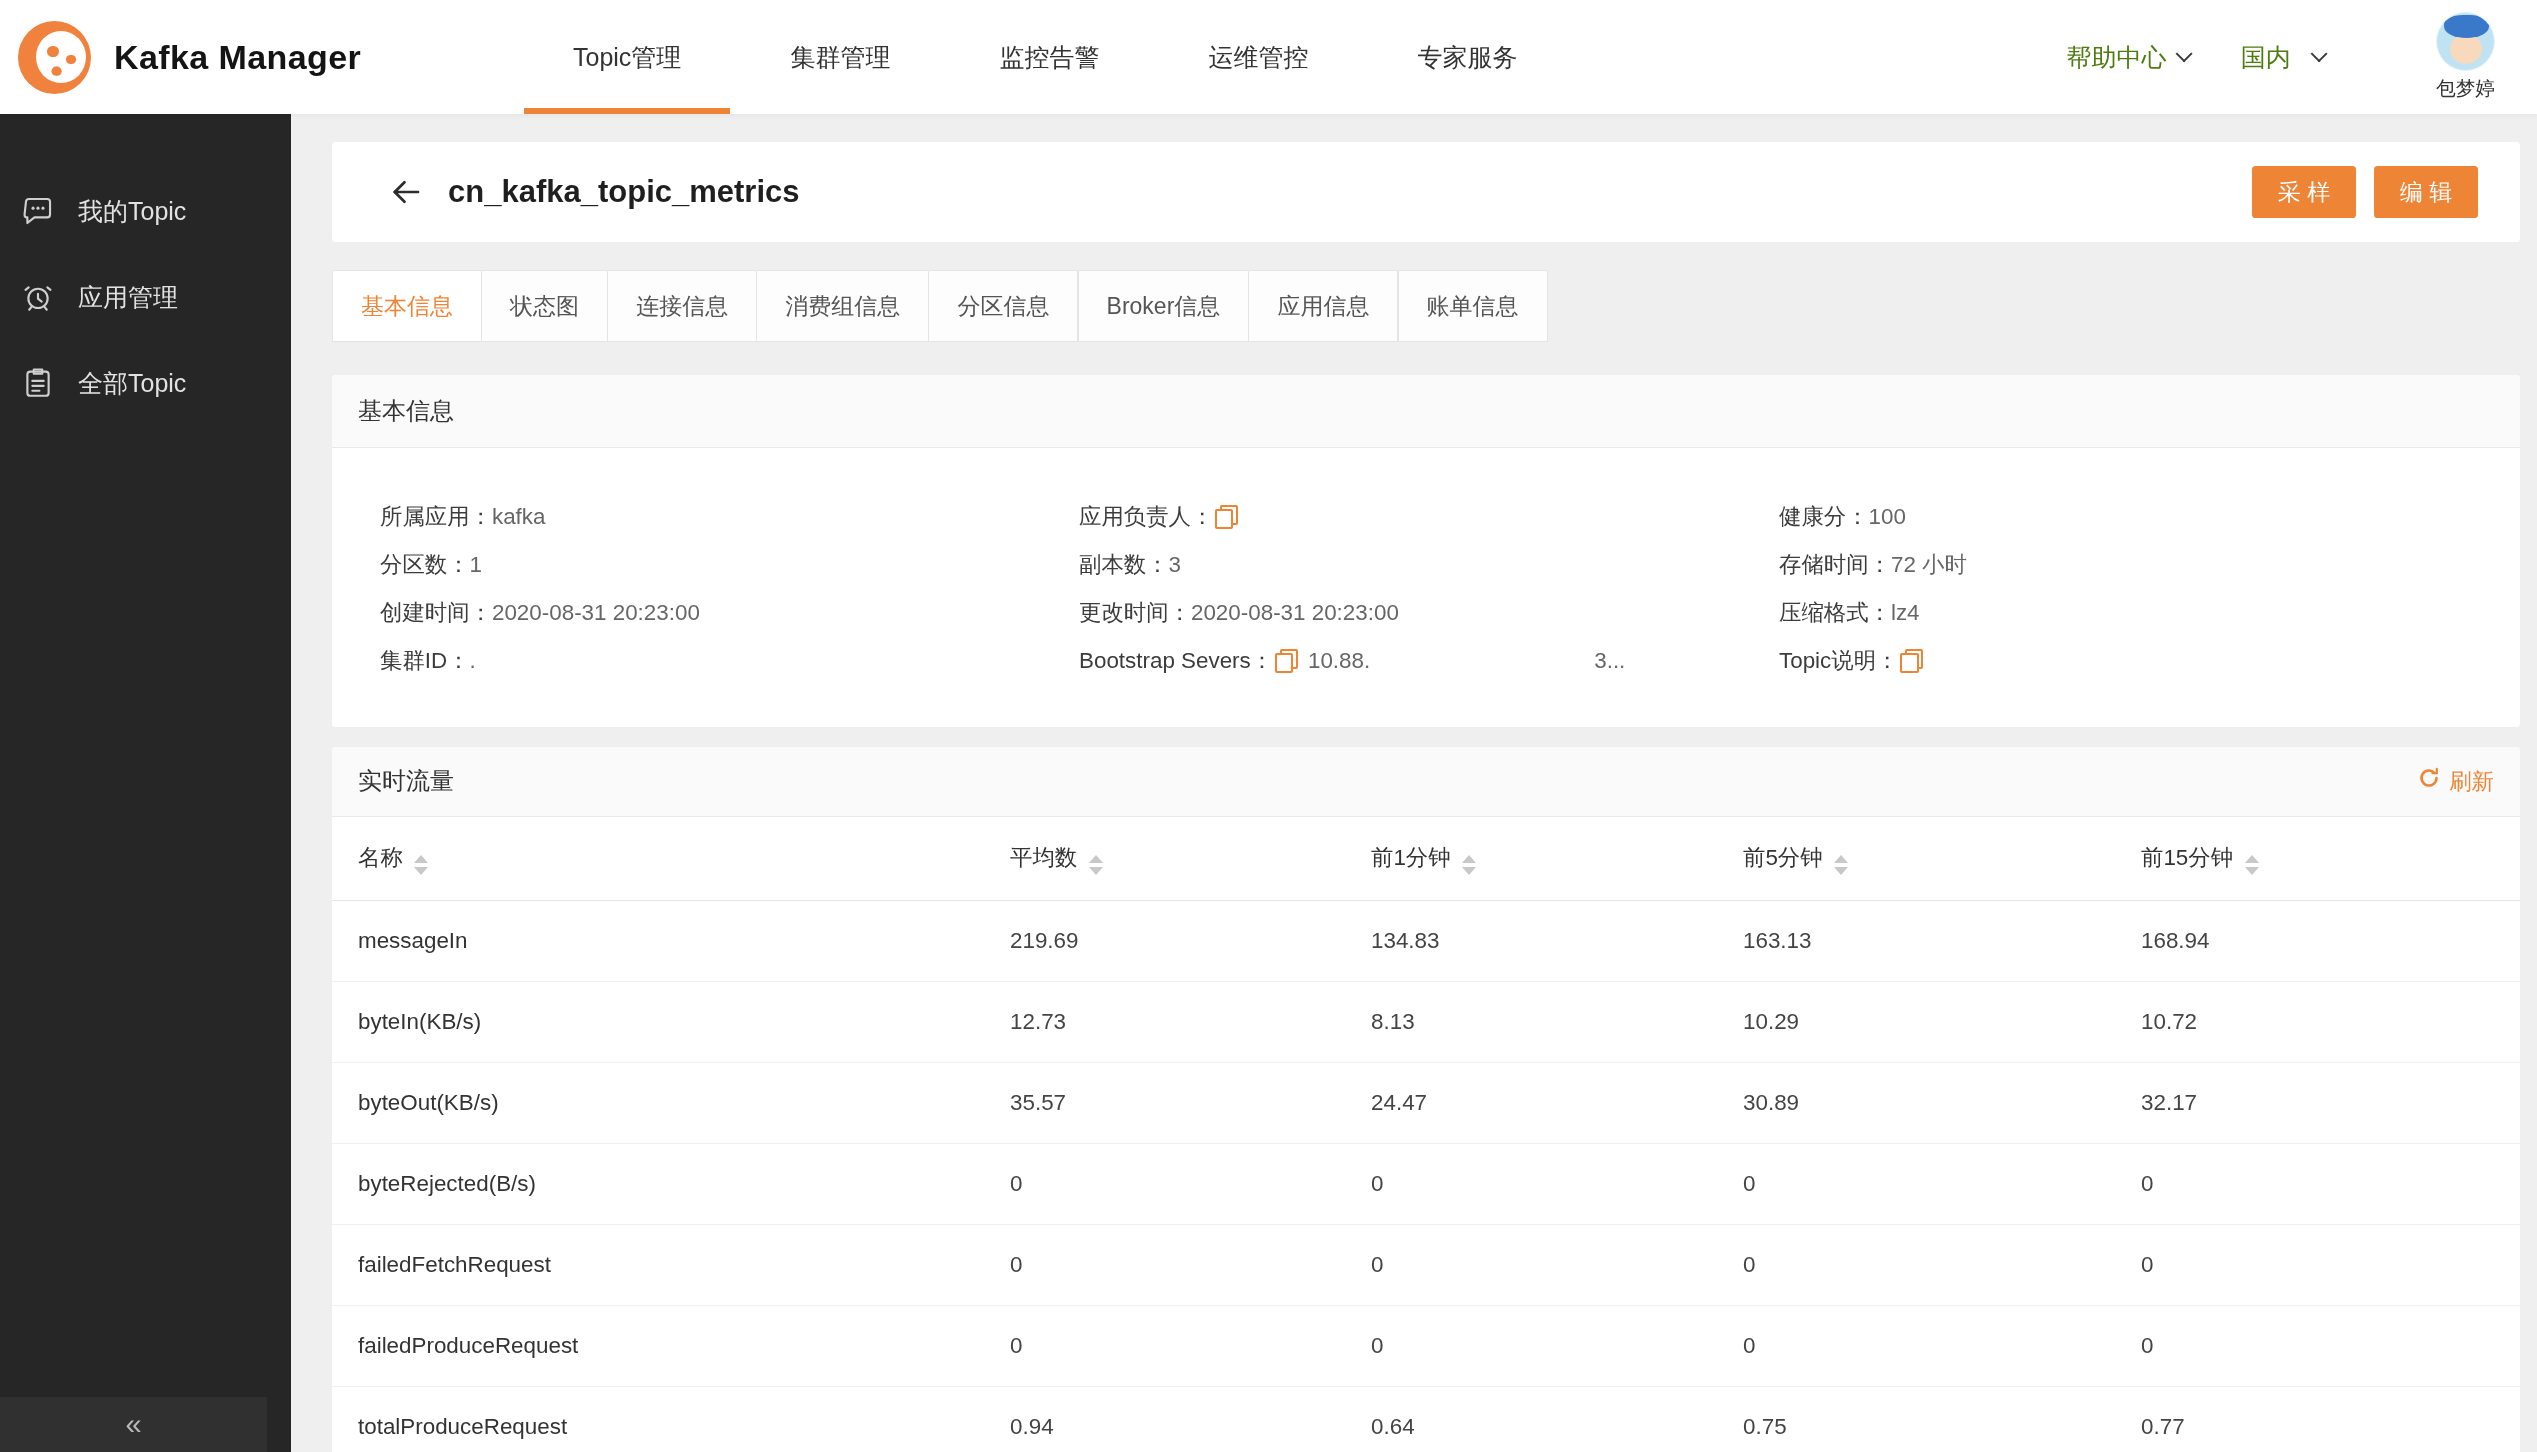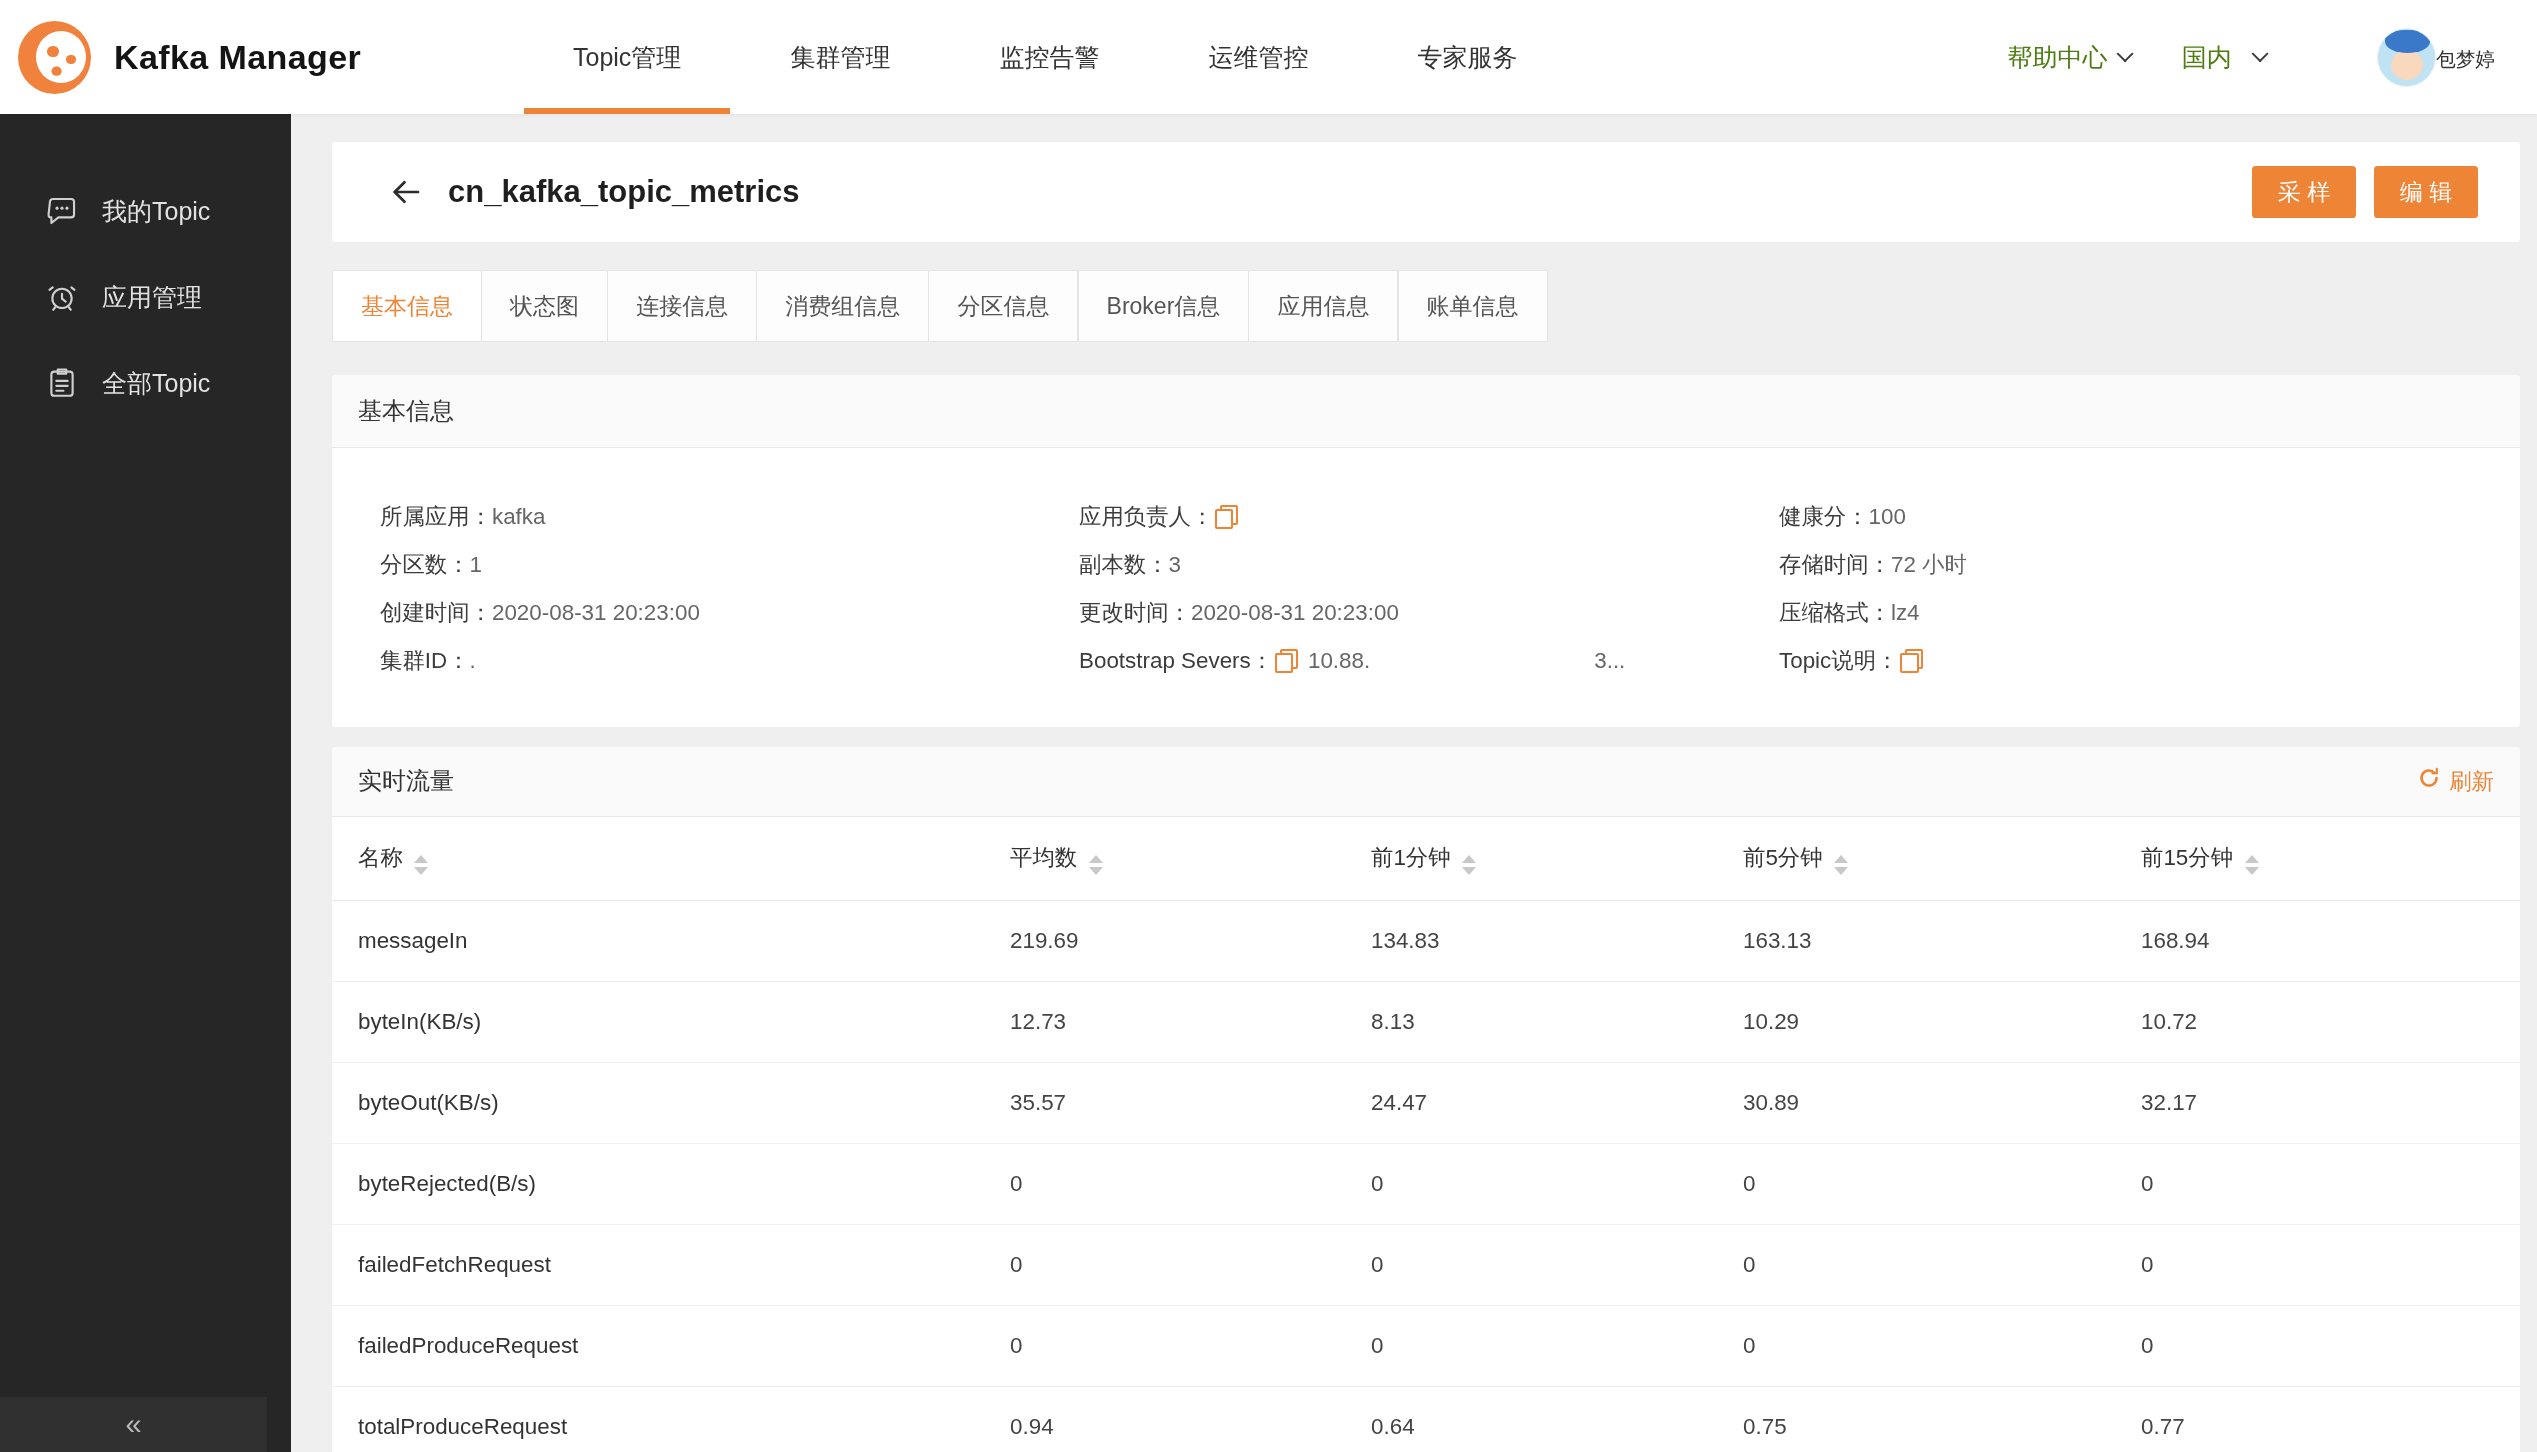--- a/index.html
+++ b/index.html
@@ -32,30 +32,30 @@
   .main-nav{position:absolute;left:573px;top:0;height:144px;display:flex;column-gap:109px;}
   .nav-item{height:114px;line-height:114px;font-size:25px;color:#333;position:relative;cursor:pointer;white-space:nowrap;}
   .nav-item.active::after{content:'';position:absolute;left:-49px;right:-49px;bottom:0;height:6.3px;background:var(--accent);}
 
   .nav-right{position:absolute;right:43px;top:0;height:114px;display:flex;align-items:center;}
   .help-link,.region-select{font-size:25px;color:#4d7c0f;display:flex;align-items:center;cursor:pointer;white-space:nowrap;text-align:right;}
   .region-select{margin-left:52px;}
   .caret{display:inline-block;width:11.6px;height:11.6px;border-right:2.7px solid #3a3a3a;border-bottom:2.7px solid #3a3a3a;
     transform:rotate(45deg) translateY(-1.8px);margin-left:10.7px;margin-top:-5.4px;}
   .region-select .caret{margin-left:21.5px;}
-  .user-block{margin-left:112px;display:flex;flex-direction:row;align-items:center;justify-content:center;cursor:pointer;}
+  .user-block{margin-left:112px;display:flex;flex-direction:column;align-items:center;justify-content:center;cursor:pointer;}
   .avatar{width:59px;height:59px;border-radius:50%;background:#BFE3F2;position:relative;overflow:hidden;border:1.8px solid #E8F4FA;}
   .avatar::before{content:'';position:absolute;left:13.4px;top:21.5px;width:32px;height:30px;border-radius:50%;background:#F8D9BE;}
   .avatar::after{content:'';position:absolute;left:7.2px;top:1.8px;width:45px;height:23px;border-radius:50% 50% 60% 60%;background:#3A79C9;}
   .username{font-size:19.7px;color:#333;margin-top:4.5px;}
 
   
   .sidebar{position:absolute;left:0;top:114px;bottom:0;width:291px;background:var(--sidebar);}
   .side-menu{padding-top:54px;}
-  .side-item{height:86px;display:flex;align-items:center;padding-left:45px;color:#E2E2E2;font-size:25px;cursor:pointer;gap:23px;}
+  .side-item{height:86px;display:flex;align-items:center;padding-left:21px;color:#E2E2E2;font-size:25px;cursor:pointer;gap:23px;}
   .side-icon{width:34px;height:34px;color:#CFCFCF;display:inline-flex;}
   .side-icon svg{width:34px;height:34px;}
   .collapse-box{position:absolute;left:0;bottom:0;width:267px;height:55px;background:#303030;
     display:flex;align-items:center;justify-content:center;color:#B9B9B9;font-size:29px;cursor:pointer;}
 
   
   .content{position:absolute;left:332px;top:142px;width:2188px;}
   .card{background:#fff;border-radius:3.6px;}
 
   .header-card{height:100px;display:flex;align-items:center;padding:0 42px 0 54px;margin-bottom:28px;}

